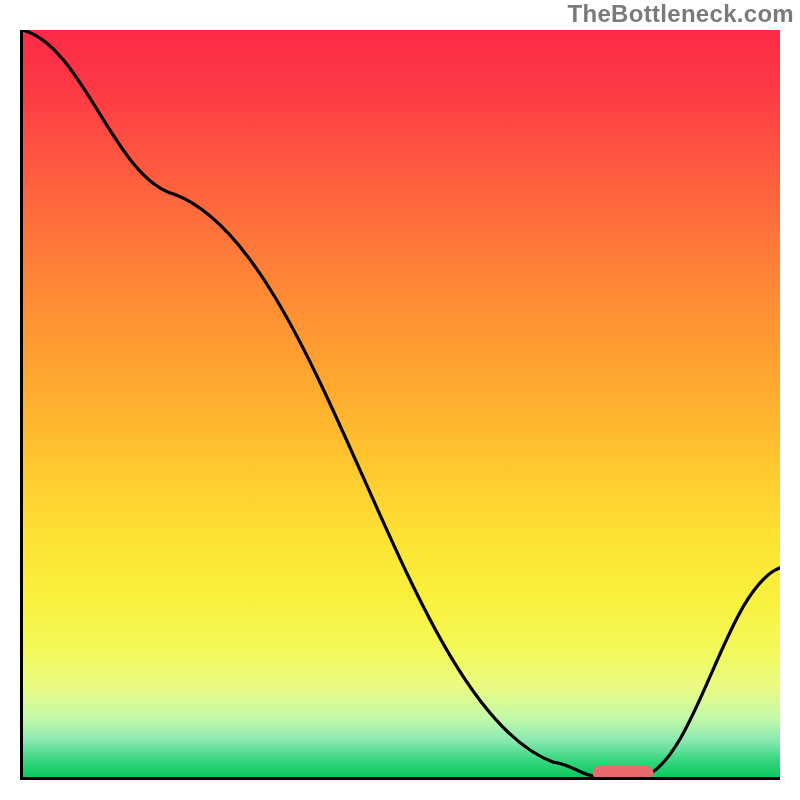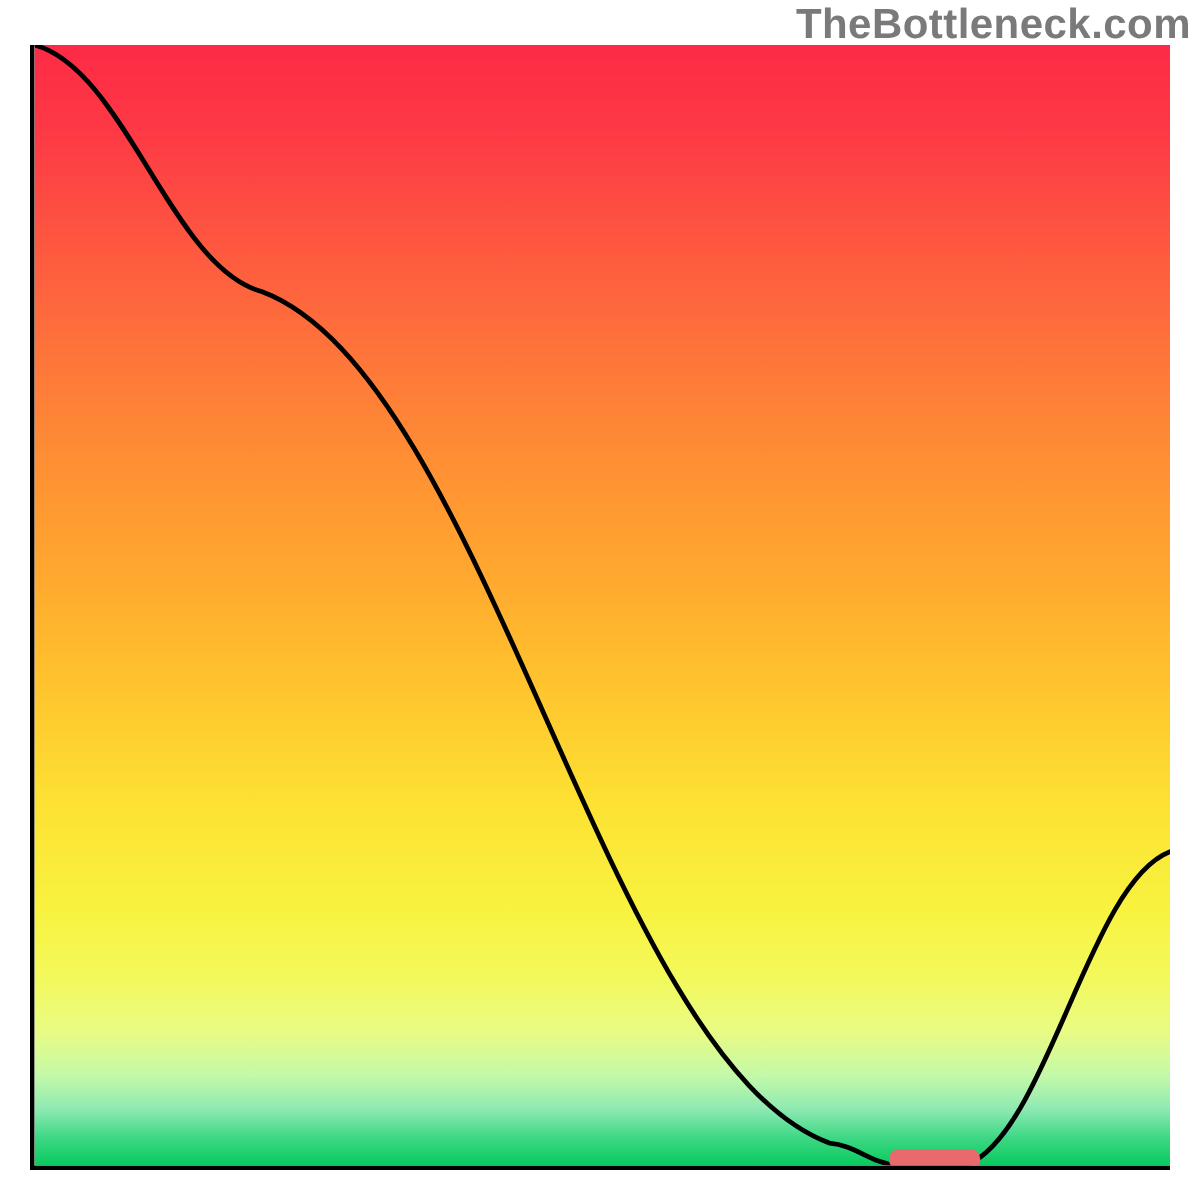--- a/index.html
+++ b/index.html
@@ -14,21 +14,21 @@
   .frame {
     position: relative;
     width: 800px;
     height: 800px;
     box-sizing: border-box;
   }
   .watermark {
     position: absolute;
     top: 0px;
     right: 6px;
-    font-size: 28px;
+    font-size: 24px;
     font-weight: 600;
     color: #7a7a7a;
     letter-spacing: 0.3px;
     z-index: 10;
   }
   .plot-area {
     position: absolute;
     left: 20px;
     top: 30px;
     width: 760px;

